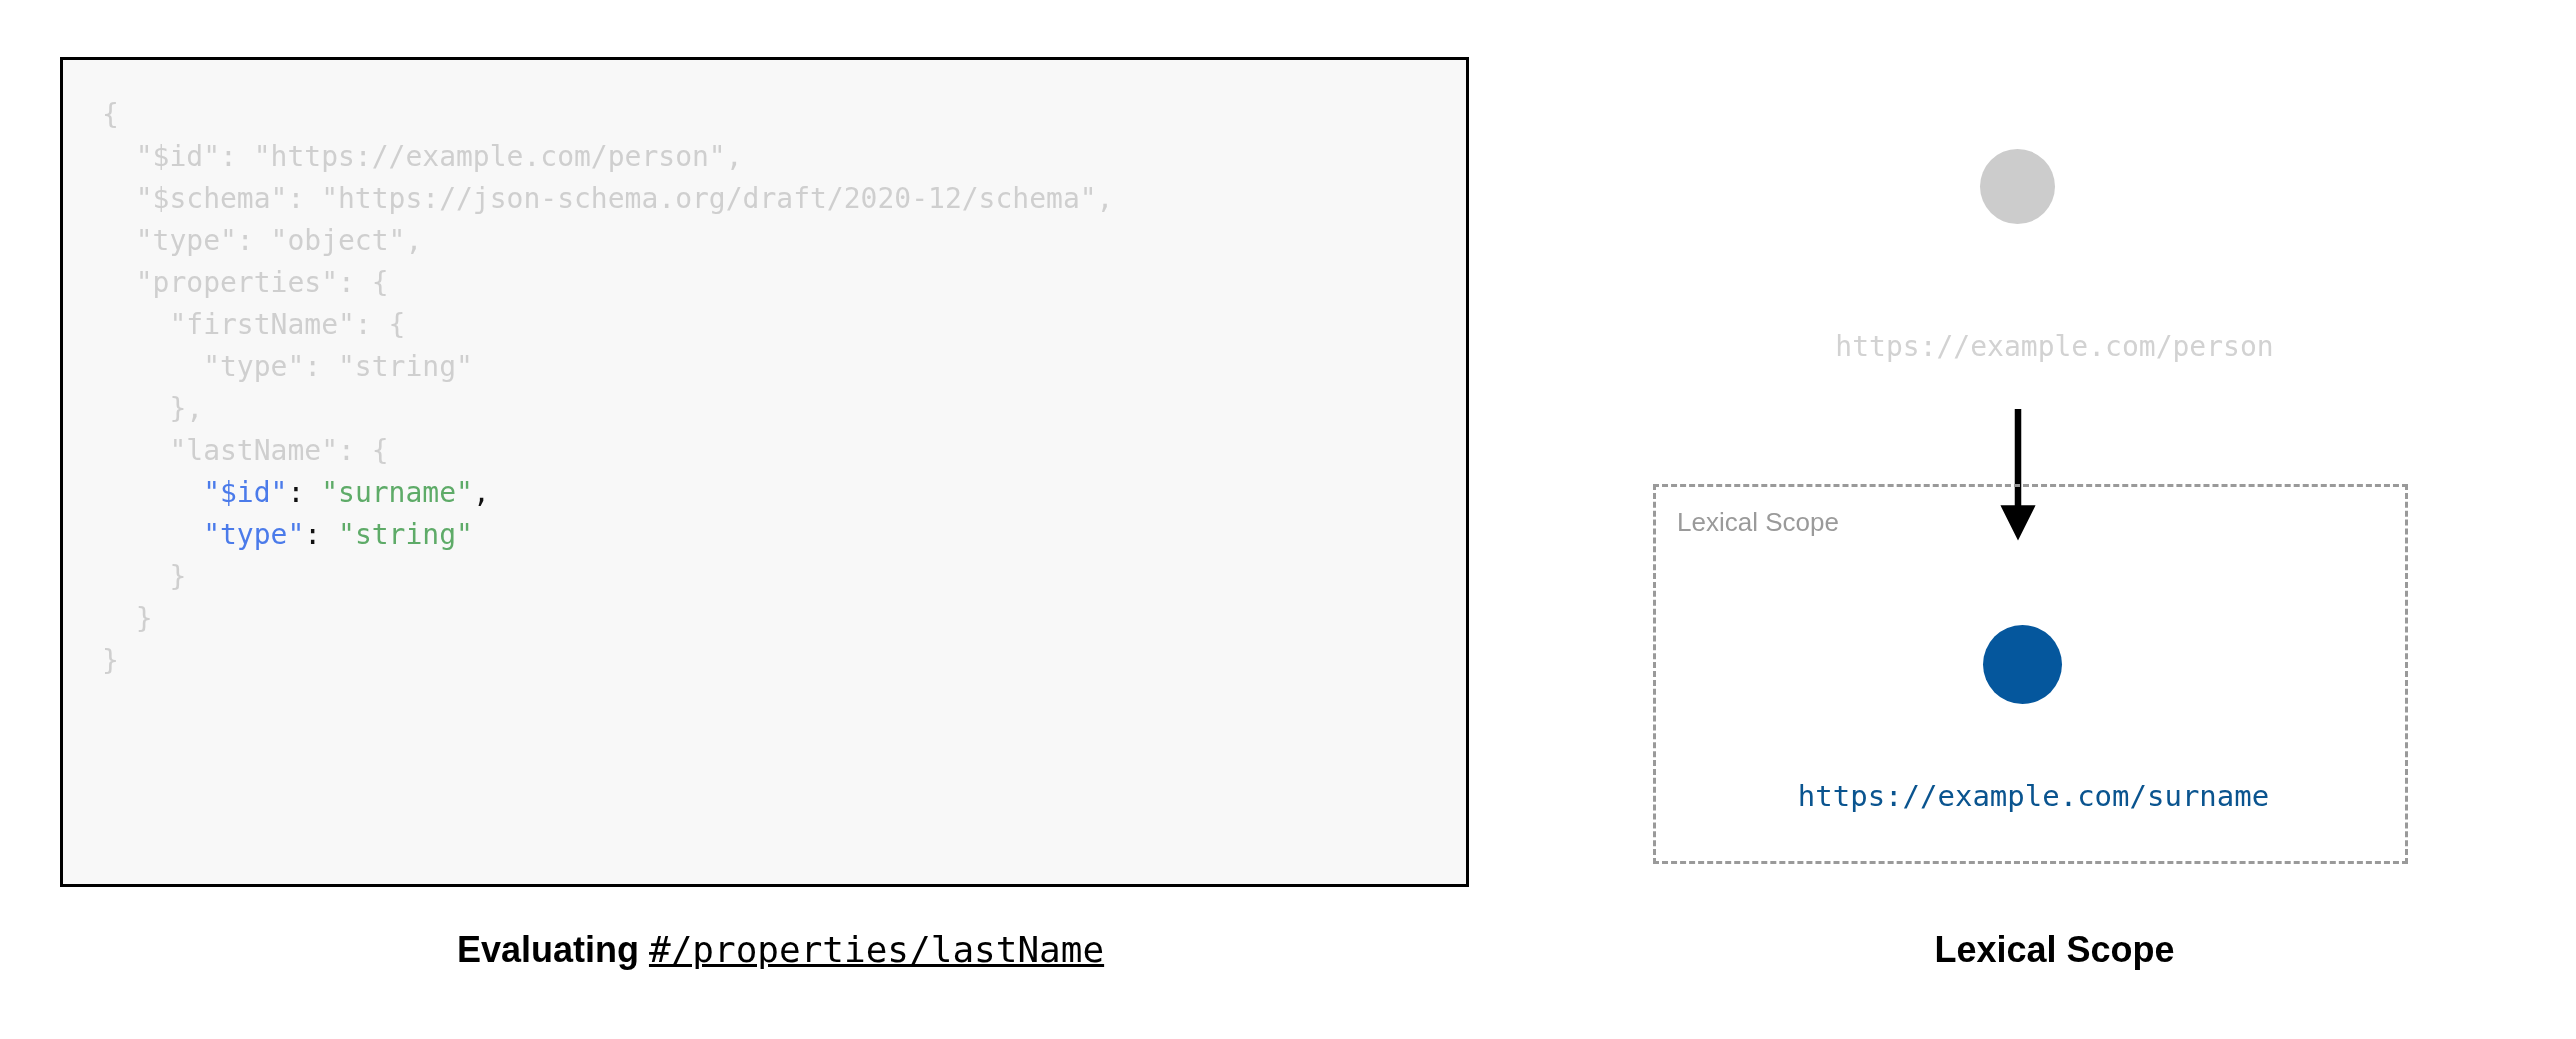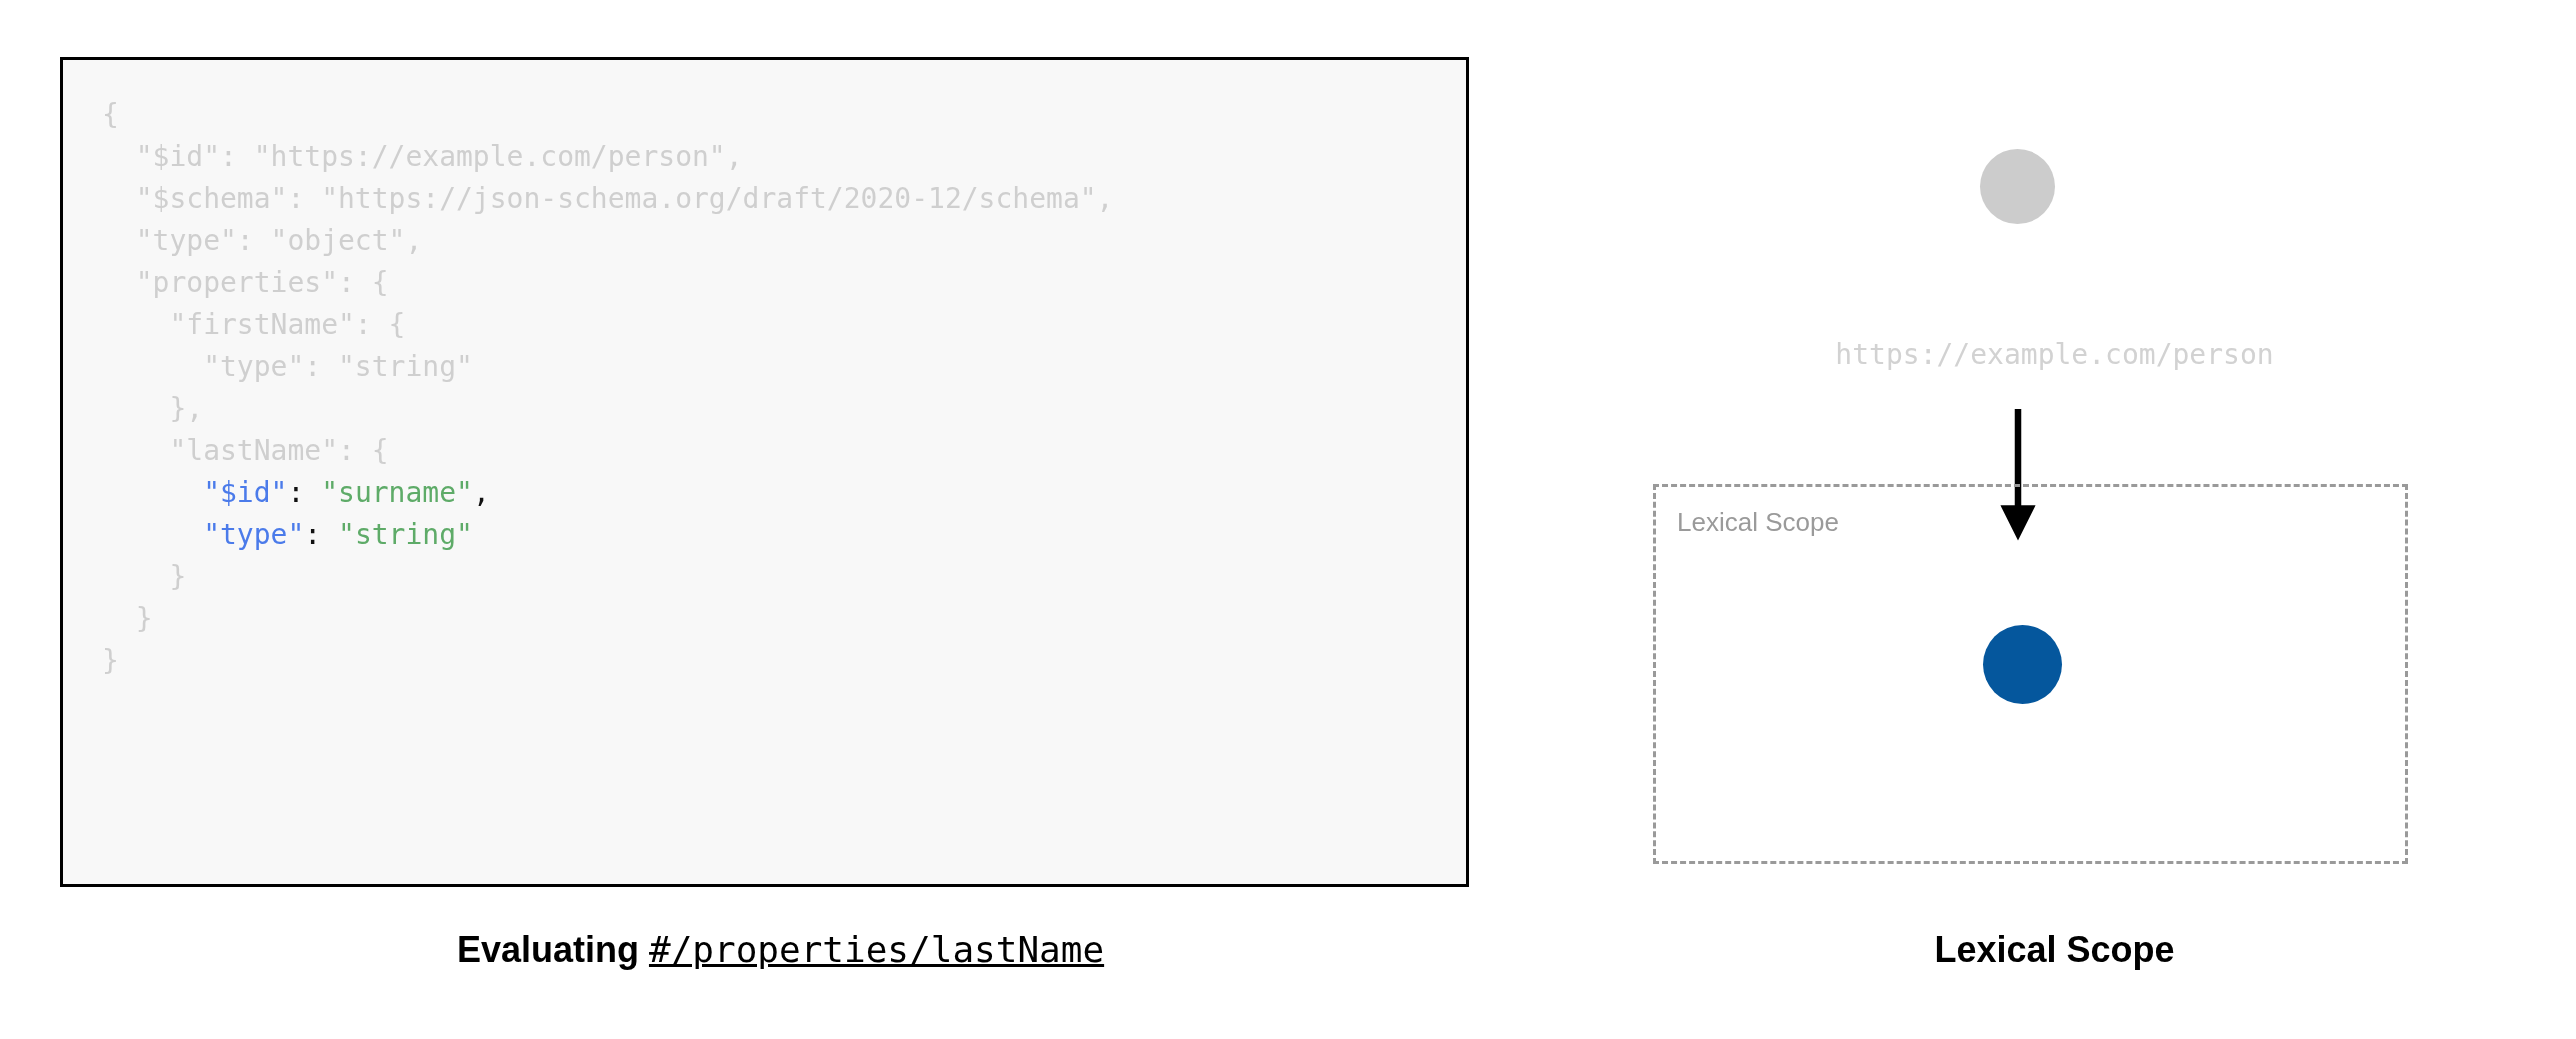--- a/index.html
+++ b/index.html
@@ -90,21 +90,21 @@
     top: 149px;
     width: 75px;
     height: 75px;
     border-radius: 50%;
     background: #cccccc;
   }
 
   #outer-node-label {
     position: absolute;
     left: 0;
-    top: 338px;
+    top: 330px;
     width: 1043px;
     text-align: center;
     font-family: "DejaVu Sans Mono", "Liberation Mono", monospace;
     font-size: 28px;
     color: #d2d2d2;
     white-space: nowrap;
   }
 
   #arrow-svg {
     position: absolute;
@@ -196,18 +196,19 @@
     <line x1="46" y1="0" x2="46" y2="170" stroke="#000000" stroke-width="10"></line>
     <polygon points="46,202 19,148 73,148" fill="#000000"></polygon>
   </svg>
 
   <div id="lexical-scope-box">
 
     <div id="lexical-scope-box-label">Lexical Scope</div>
 
     <div id="inner-node-circle"></div>
 
+    <div id="inner-node-label">https://example.com/surname</div>
   </div>
 
   <div id="right-caption">Lexical Scope</div>
 
 </div>
 
 
 </body></html>

